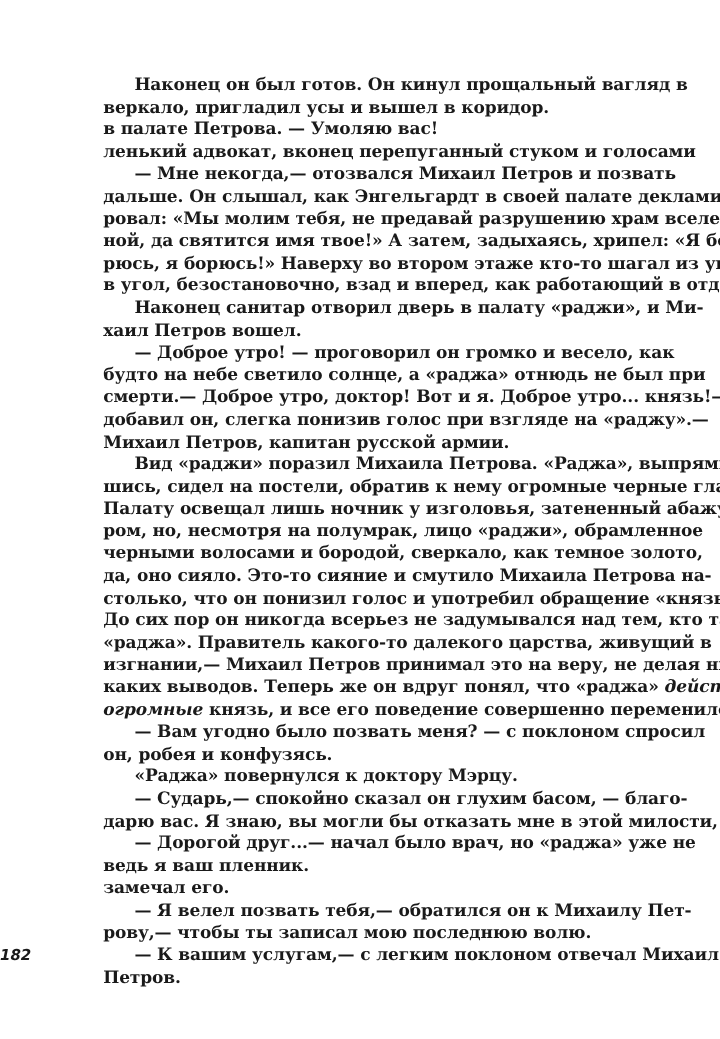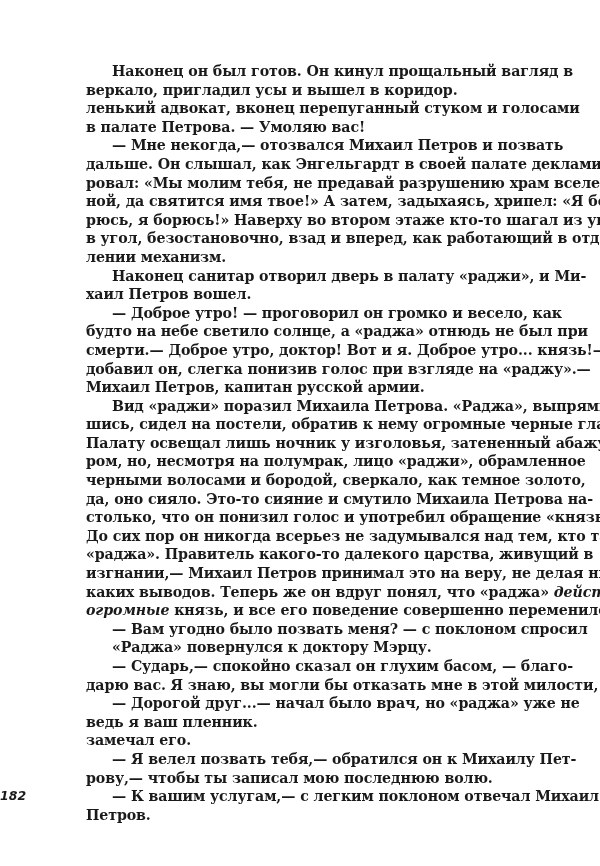--- a/index.html
+++ b/index.html
@@ -51,49 +51,49 @@
     font-size: 12.5px;
     color: #1a1a1a;
   }
 </style>
 </head>
 <body>
 
 <div class="page">
   <div class="line indent">Наконец он был готов. Он кинул прощальный вагляд в</div>
   <div class="line last">веркало, пригладил усы и вышел в коридор.</div>
+  <div class="line last">в палате Петрова. — Умоляю вас!</div>
   <div class="line">ленький адвокат, вконец перепуганный стуком и голосами</div>
-  <div class="line last">в палате Петрова. — Умоляю вас!</div>
   <div class="line indent">— Мне некогда,— отозвался Михаил Петров и позвать</div>
   <div class="line">дальше. Он слышал, как Энгельгардт в своей палате деклами-</div>
   <div class="line">ровал: «Мы молим тебя, не предавай разрушению храм вселен-</div>
   <div class="line">ной, да святится имя твое!» А затем, задыхаясь, хрипел: «Я бо-</div>
   <div class="line">рюсь, я борюсь!» Наверху во втором этаже кто-то шагал из угла</div>
   <div class="line">в угол, безостановочно, взад и вперед, как работающий в отда-</div>
-  <div class="line last">лении механизм.</div>
   <div class="line indent">Наконец санитар отворил дверь в палату «раджи», и Ми-</div>
   <div class="line last">хаил Петров вошел.</div>
   <div class="line indent">— Доброе утро! — проговорил он громко и весело, как</div>
   <div class="line">будто на небе светило солнце, а «раджа» отнюдь не был при</div>
   <div class="line">смерти.— Доброе утро, доктор! Вот и я. Доброе утро... князь!—</div>
   <div class="line">добавил он, слегка понизив голос при взгляде на «раджу».—</div>
   <div class="line last">Михаил Петров, капитан русской армии.</div>
   <div class="line indent">Вид «раджи» поразил Михаила Петрова. «Раджа», выпрямив-</div>
   <div class="line">шись, сидел на постели, обратив к нему огромные черные глаза.</div>
   <div class="line">Палату освещал лишь ночник у изголовья, затененный абажу-</div>
   <div class="line">ром, но, несмотря на полумрак, лицо «раджи», обрамленное</div>
   <div class="line">черными волосами и бородой, сверкало, как темное золото,</div>
   <div class="line">да, оно сияло. Это-то сияние и смутило Михаила Петрова на-</div>
   <div class="line">столько, что он понизил голос и употребил обращение «князь».</div>
   <div class="line">До сих пор он никогда всерьез не задумывался над тем, кто такой</div>
   <div class="line">«раджа». Правитель какого-то далекого царства, живущий в</div>
   <div class="line">изгнании,— Михаил Петров принимал это на веру, не делая ни-</div>
   <div class="line"><span>каких выводов. Теперь же он вдруг понял, что «раджа» </span><span class="italic">дейст-</span></div>
   <div class="line"><span class="italic">огромные</span><span> князь, и все его поведение совершенно переменилось.</span></div>
   <div class="line indent">— Вам угодно было позвать меня? — с поклоном спросил</div>
+  <div class="line last">он, робея и конфузясь.</div>
   <div class="line indent last">«Раджа» повернулся к доктору Мэрцу.</div>
   <div class="line indent">— Сударь,— спокойно сказал он глухим басом, — благо-</div>
   <div class="line">дарю вас. Я знаю, вы могли бы отказать мне в этой милости,</div>
   <div class="line indent">— Дорогой друг...— начал было врач, но «раджа» уже не</div>
   <div class="line last">ведь я ваш пленник.</div>
   <div class="line last">замечал его.</div>
   <div class="line indent">— Я велел позвать тебя,— обратился он к Михаилу Пет-</div>
   <div class="line last">рову,— чтобы ты записал мою последнюю волю.</div>
   <div class="line indent">— К вашим услугам,— с легким поклоном отвечал Михаил</div>
   <div class="line last">Петров.</div>

